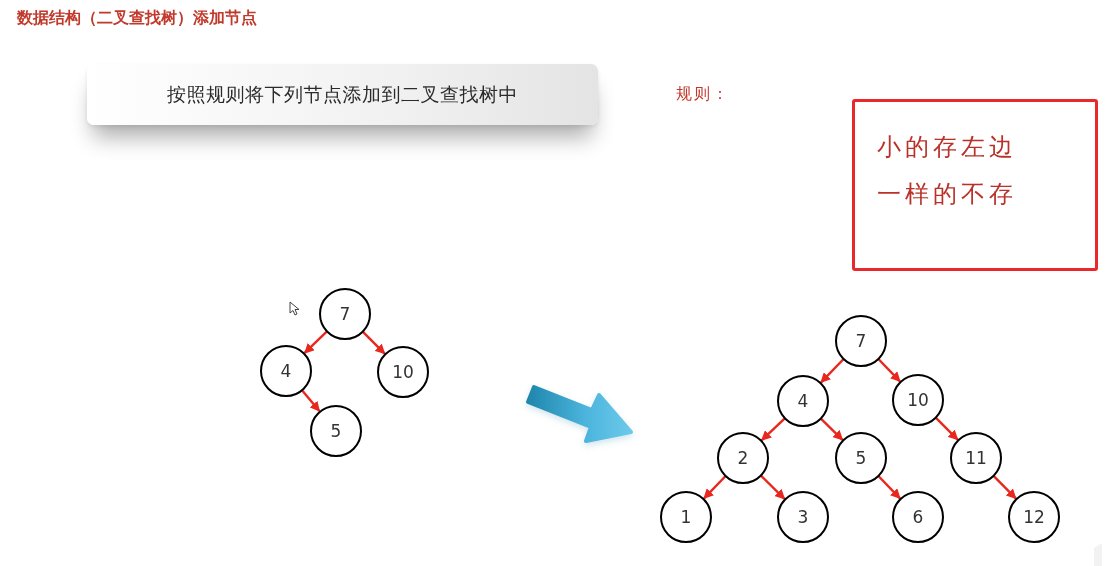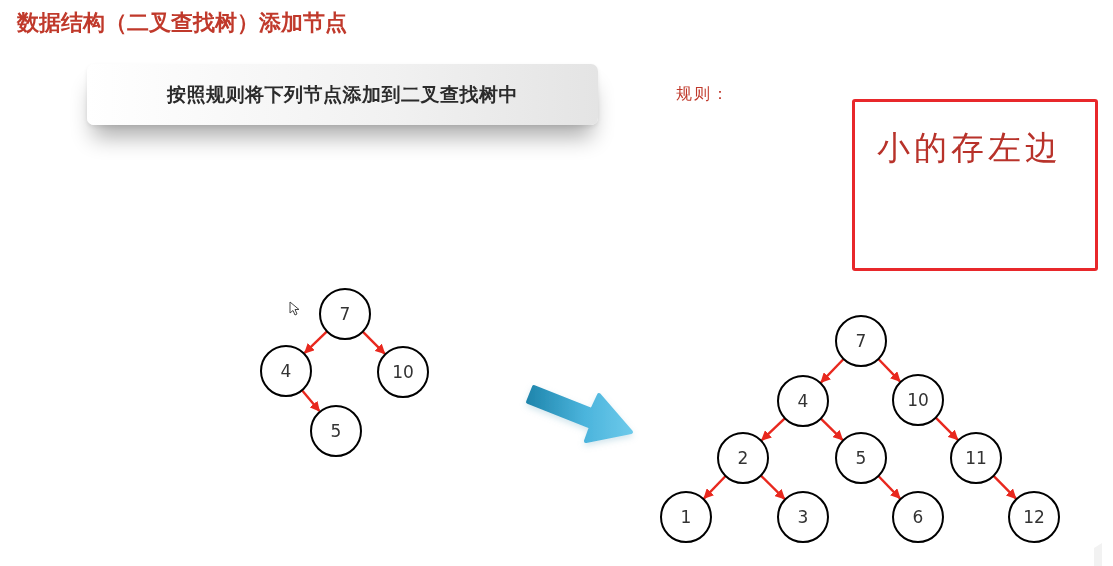--- a/index.html
+++ b/index.html
@@ -13,42 +13,42 @@
     }
     .page {
       position: relative;
       width: 1113px;
       height: 566px;
     }
     .title {
       position: absolute;
       left: 17px;
       top: 8px;
-      font-size: 22px;
+      font-size: 16px;
       font-weight: bold;
       color: #c0392b;
       letter-spacing: 0px;
       white-space: nowrap;
     }
     .instruction-card {
       position: absolute;
       left: 87px;
       top: 64px;
       width: 511px;
       height: 61px;
       border-radius: 7px;
       background: linear-gradient(90deg, #ffffff 0%, #f1f1f1 60%, #e4e4e4 100%);
       box-shadow: 0 18px 22px -6px rgba(0,0,0,0.32), 0 2px 4px rgba(0,0,0,0.08);
       display: flex;
       align-items: center;
       justify-content: center;
     }
     .instruction-text {
       font-size: 19px;
-      font-weight: bold;
+      font-weight: normal;
       color: #2b2b2b;
       white-space: nowrap;
       letter-spacing: 0.5px;
     }
     .rules-label {
       position: absolute;
       left: 676px;
       top: 84px;
       font-size: 16px;
       color: #c0392b;
@@ -60,21 +60,21 @@
       left: 852px;
       top: 99px;
       width: 246px;
       height: 172px;
       border: 3px solid #e8282b;
       border-radius: 3px;
       box-sizing: border-box;
       padding: 22px 0 0 22px;
     }
     .rule-line {
-      font-size: 33px;
+      font-size: 24px;
       line-height: 47px;
       color: #b8322a;
       letter-spacing: 4px;
       white-space: nowrap;
     }
     svg.diagram {
       position: absolute;
       left: 0;
       top: 0;
     }
@@ -92,20 +92,21 @@
   <div class="title">数据结构（二叉查找树）添加节点</div>
 
   <div class="instruction-card">
     <span class="instruction-text">按照规则将下列节点添加到二叉查找树中</span>
   </div>
 
   <div class="rules-label">规则：</div>
 
   <div class="rules-box">
     <div class="rule-line">小的存左边</div>
+    <div class="rule-line">一样的不存</div>
   </div>
 
   <svg class="diagram" id="diagram" width="1113" height="566" viewBox="0 0 1113 566">
     <defs>
       <marker id="arrowhead" viewBox="0 0 10 10" refX="9" refY="5" markerWidth="4.2" markerHeight="4.2" orient="auto-start-reverse">
         <path d="M0,0 L10,5 L0,10 z" fill="#e8281e"></path>
       </marker>
       <linearGradient id="arrowGrad" x1="0" y1="0" x2="1" y2="0">
         <stop offset="0%" stop-color="#1f86ad"></stop>
         <stop offset="55%" stop-color="#4bb4dc"></stop>

